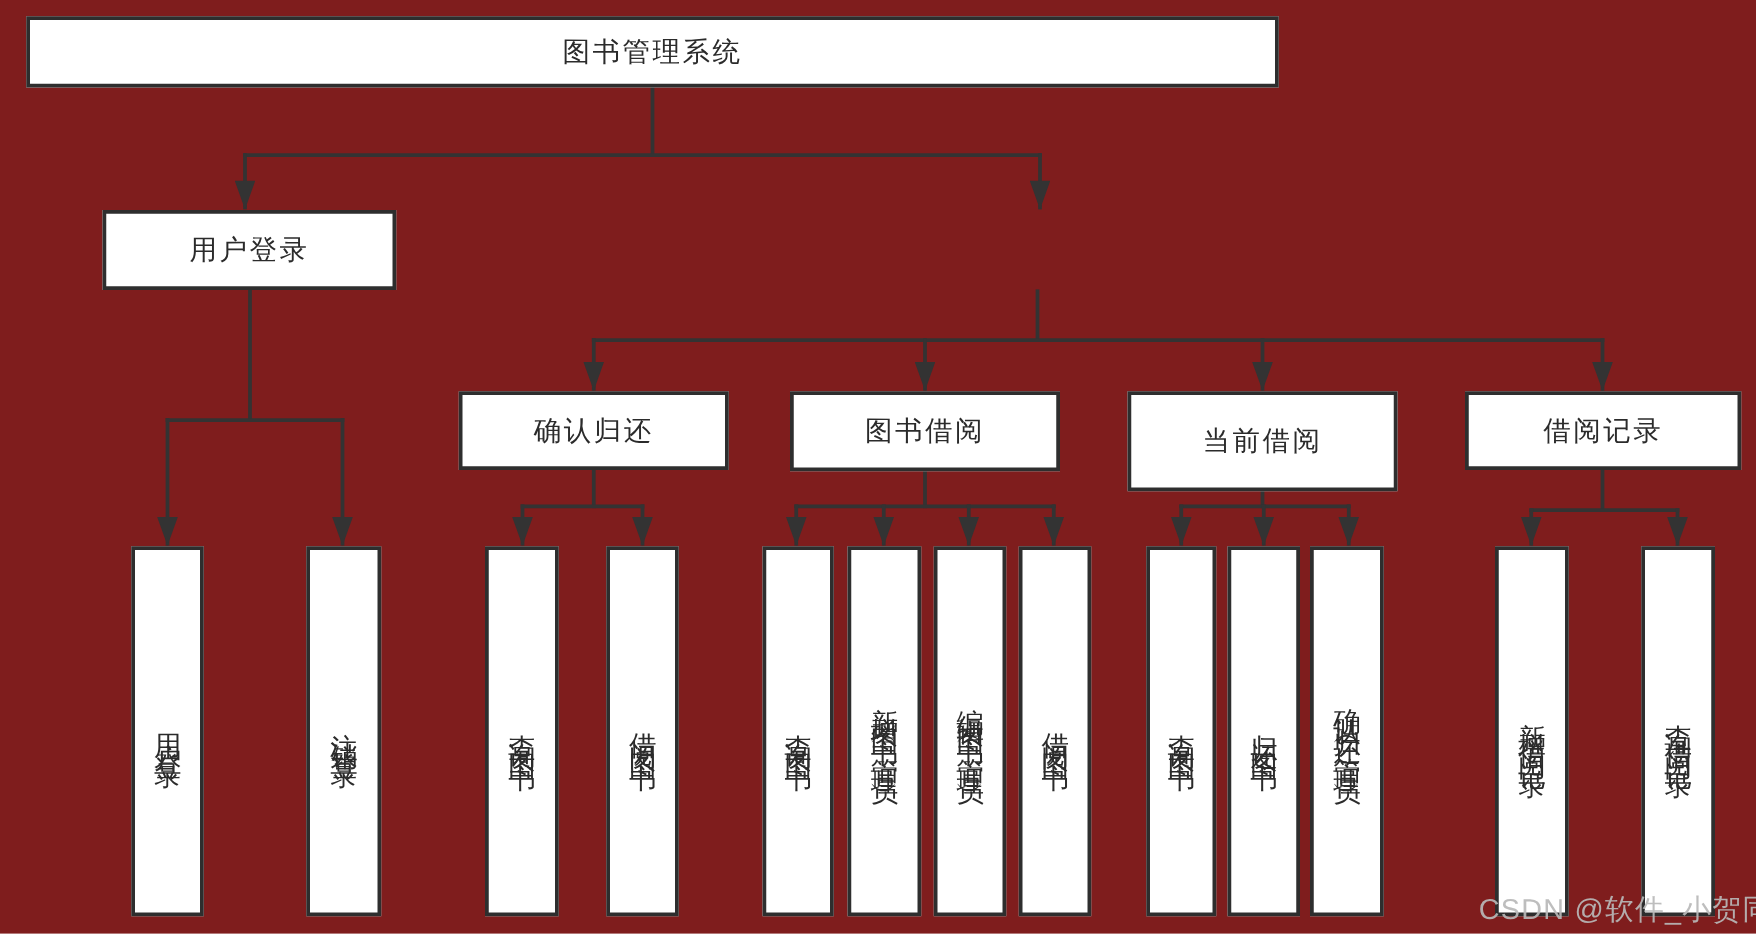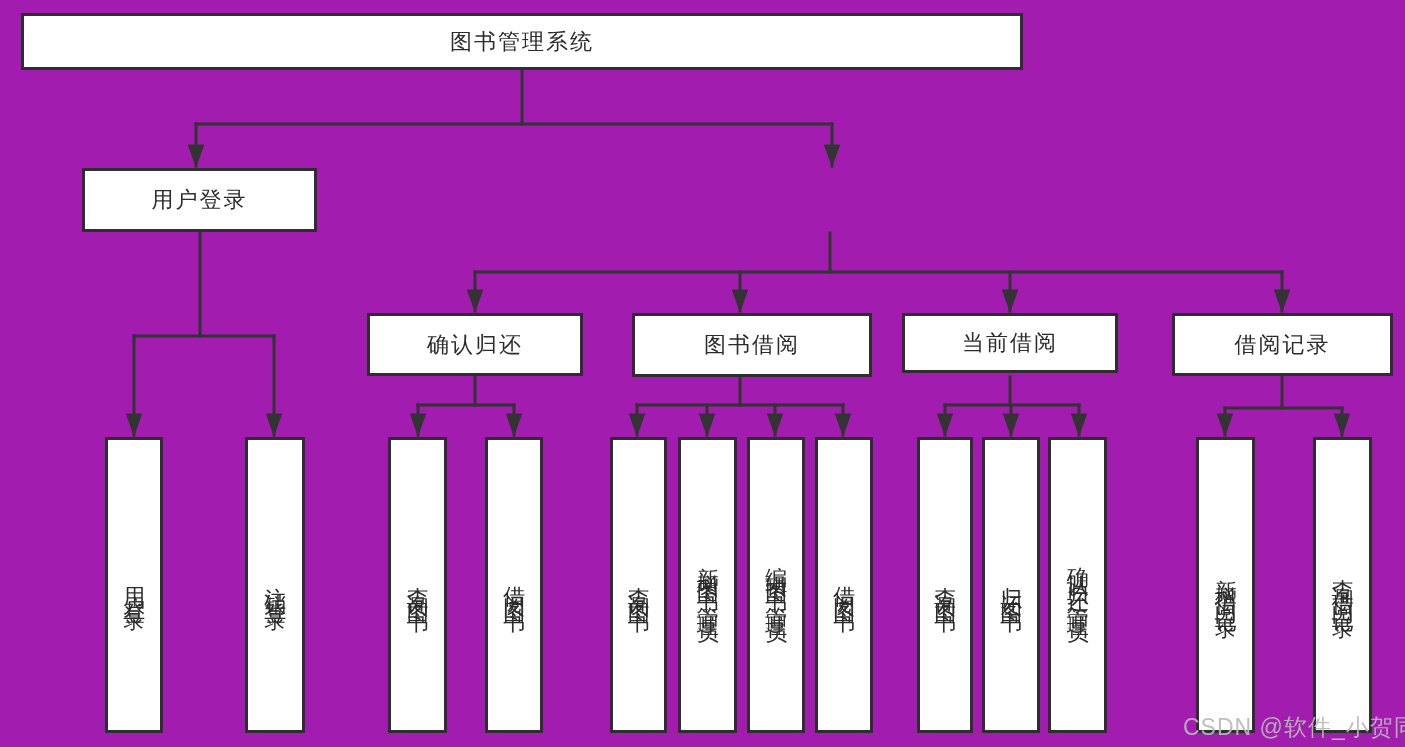--- a/index.html
+++ b/index.html
@@ -1,19 +1,19 @@
 <!DOCTYPE html>
 <html><head>
 <meta charset="utf-8">
 <style>
   html,body{margin:0;padding:0;background:#ffffff;}
   #canvas{
     position:relative;
     width:1405px;height:747px;
-    background:#a21caf;
+    background:#7f1d1d;
     font-family:"Liberation Sans","DejaVu Sans",sans-serif;
     overflow:hidden;
   }
   #connectors{position:absolute;left:0;top:0;z-index:1;}
   .box{
     position:absolute;
     box-sizing:border-box;
     background:#ffffff;
     border:3px solid #2e2e2e;
     display:flex;
@@ -107,24 +107,24 @@
     <span class="hlabel">图书管理系统</span>
   </div>
 
   <div class="box" style="left:82px;top:168px;width:235px;height:64px;">
     <span class="hlabel">用户登录</span>
   </div>
 
   <div class="box" style="left:367px;top:313px;width:216px;height:63px;">
     <span class="hlabel">确认归还</span>
   </div>
-  <div class="box" style="left:632px;top:313px;width:240px;height:64px;">
+  <div class="box" style="left:632px;top:313px;width:216px;height:64px;">
     <span class="hlabel">图书借阅</span>
   </div>
-  <div class="box" style="left:902px;top:313px;width:216px;height:60px;">
+  <div class="box" style="left:902px;top:313px;width:216px;height:80px;">
     <span class="hlabel">当前借阅</span>
   </div>
   <div class="box" style="left:1172px;top:313px;width:221px;height:63px;">
     <span class="hlabel">借阅记录</span>
   </div>
 
   <div class="box vbox" style="left:105px;top:437px;width:58px;height:296px;">
     <span class="vlabel">用户登录</span>
   </div>
   <div class="box vbox" style="left:245px;top:437px;width:60px;height:296px;">

